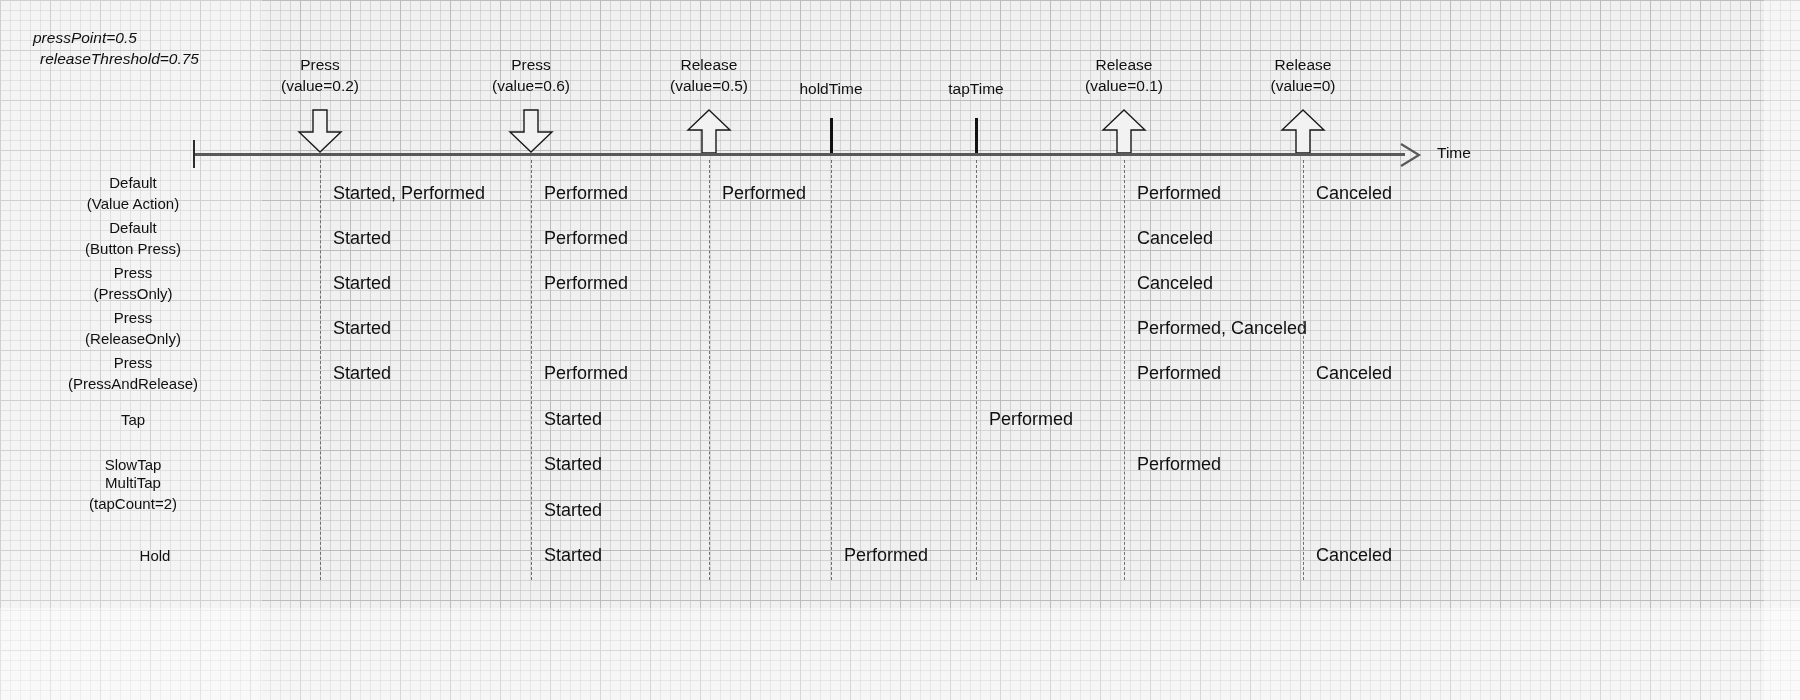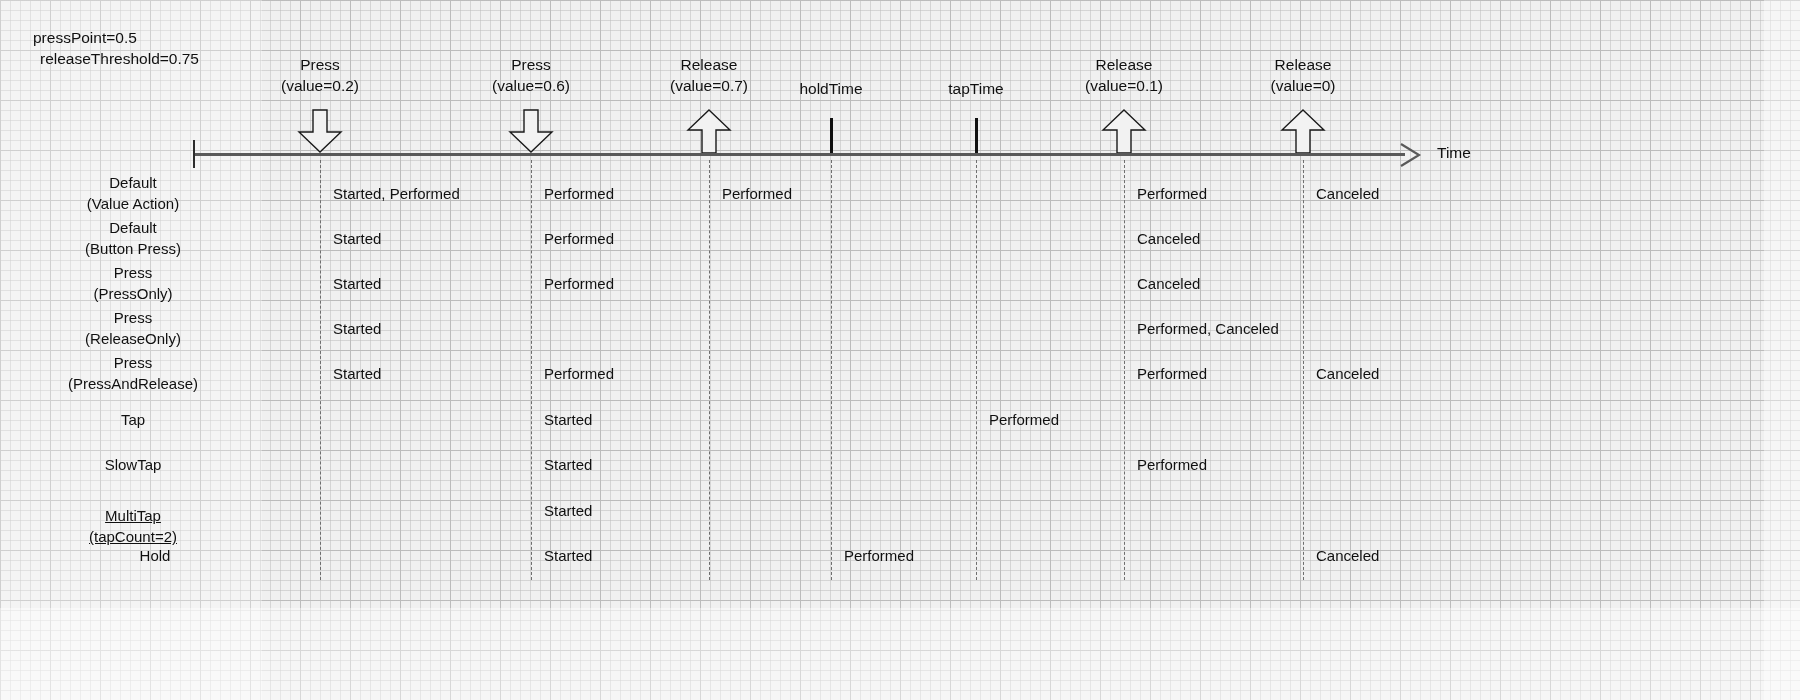--- a/index.html
+++ b/index.html
@@ -50,20 +50,21 @@
 
   .layer { position: absolute; left: 0; top: 0; width: 1800px; height: 556px; }
 
   
   .note {
     position: absolute;
     font-size: 15.5px;
     color: #101010;
     line-height: 21px;
     white-space: pre;
+    font-style: italic;
   }
   .evt-label {
     position: absolute;
     font-size: 15.5px;
     color: #101010;
     line-height: 21px;
     text-align: center;
     transform: translateX(-50%);
     white-space: pre;
   }
@@ -76,21 +77,21 @@
     position: absolute;
     font-size: 15px;
     color: #101010;
     line-height: 21px;
     text-align: center;
     transform: translate(-50%, -50%);
     white-space: pre;
   }
   .cell {
     position: absolute;
-    font-size: 15px;
+    font-size: 18px;
     color: #101010;
     white-space: nowrap;
     transform: translateY(-50%);
     text-align: right;
   }
 
   
   .axis {
     position: absolute;
     background: #595959;
@@ -148,21 +149,21 @@
       <svg width="46" height="46" style="position: absolute; left: 1101px; top: 108px;">
         <polygon points="23,2 44,22 30,22 30,45 16,45 16,22 2,22" fill="#f2f2f2" stroke="#1a1a1a" stroke-width="1.4"></polygon>
       </svg>
       <svg width="46" height="46" style="position: absolute; left: 1280px; top: 108px;">
         <polygon points="23,2 44,22 30,22 30,45 16,45 16,22 2,22" fill="#f2f2f2" stroke="#1a1a1a" stroke-width="1.4"></polygon>
       </svg>
     </div>
   <div class="layer" id="label-layer">
       <div class="evt-label" style="left: 320px; top: 54px;"><div>Press</div><div>(value=0.2)</div></div>
       <div class="evt-label" style="left: 531px; top: 54px;"><div>Press</div><div>(value=0.6)</div></div>
-      <div class="evt-label" style="left: 709px; top: 54px;"><div>Release</div><div>(value=0.7)</div></div>
+      <div class="evt-label" style="left: 709px; top: 54px;"><div>Release</div><div>(value=0.5)</div></div>
       <div class="evt-label" style="left: 831px; top: 78px;"><div>holdTime</div></div>
       <div class="evt-label" style="left: 976px; top: 78px;"><div>tapTime</div></div>
       <div class="evt-label" style="left: 1124px; top: 54px;"><div>Release</div><div>(value=0.1)</div></div>
       <div class="evt-label" style="left: 1303px; top: 54px;"><div>Release</div><div>(value=0)</div></div>
     </div>
   <div class="layer" id="rows-layer">
       <div class="row-label" style="left: 133px; top: 193px;"><div>Default</div><div>(Value Action)</div></div>
       <div class="cell" style="left: 333px; top: 193px;">Started, Performed</div>
       <div class="cell" style="left: 544px; top: 193px;">Performed</div>
       <div class="cell" style="left: 722px; top: 193px;">Performed</div>
@@ -183,21 +184,21 @@
       <div class="cell" style="left: 333px; top: 373px;">Started</div>
       <div class="cell" style="left: 544px; top: 373px;">Performed</div>
       <div class="cell" style="left: 1137px; top: 373px;">Performed</div>
       <div class="cell" style="left: 1316px; top: 373px;">Canceled</div>
       <div class="row-label" style="left: 133px; top: 419px;"><div>Tap</div></div>
       <div class="cell" style="left: 544px; top: 419px;">Started</div>
       <div class="cell" style="left: 989px; top: 419px;">Performed</div>
       <div class="row-label" style="left: 133px; top: 464px; text-align: right;"><div>SlowTap</div></div>
       <div class="cell" style="left: 544px; top: 464px;">Started</div>
       <div class="cell" style="left: 1137px; top: 464px;">Performed</div>
-      <div class="row-label" style="left: 133px; top: 526px; text-decoration: underline;"><div>MultiTap</div><div>(tapCount=2)</div></div>
+      <div class="row-label" style="left: 133px; top: 493px;"><div>MultiTap</div><div>(tapCount=2)</div></div>
       <div class="cell" style="left: 544px; top: 510px;">Started</div>
       <div class="row-label" style="left: 133px; top: 555px; padding-left: 44px;"><div>Hold</div></div>
       <div class="cell" style="left: 544px; top: 555px;">Started</div>
       <div class="cell" style="left: 844px; top: 555px;">Performed</div>
       <div class="cell" style="left: 1316px; top: 555px;">Canceled</div>
     </div>
 
   <div class="axis" id="axis-line" style="left: 193px; top: 153px; width: 1212px;"></div>
   <div class="axis-cap" id="axis-cap" style="left: 193px; top: 140px; height: 28px;"></div>
   <svg id="axis-arrow" width="34" height="26" style="position: absolute; left: 1399px; top: 142px;">

